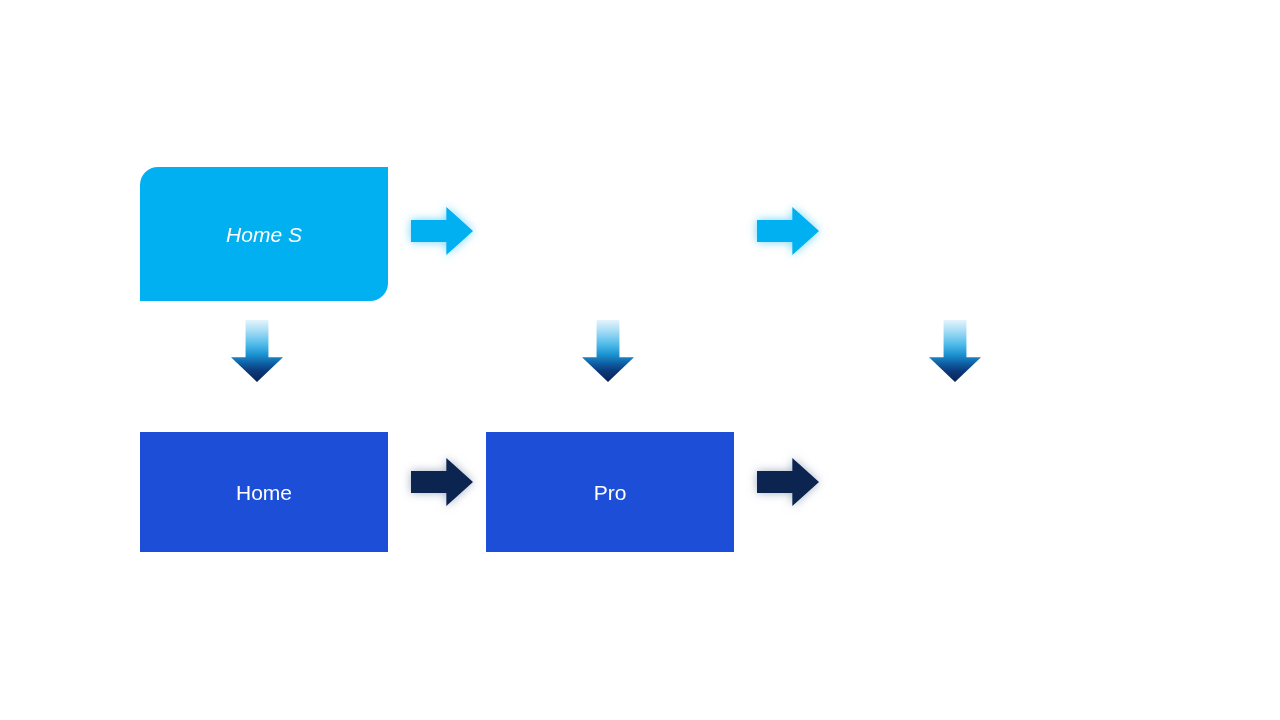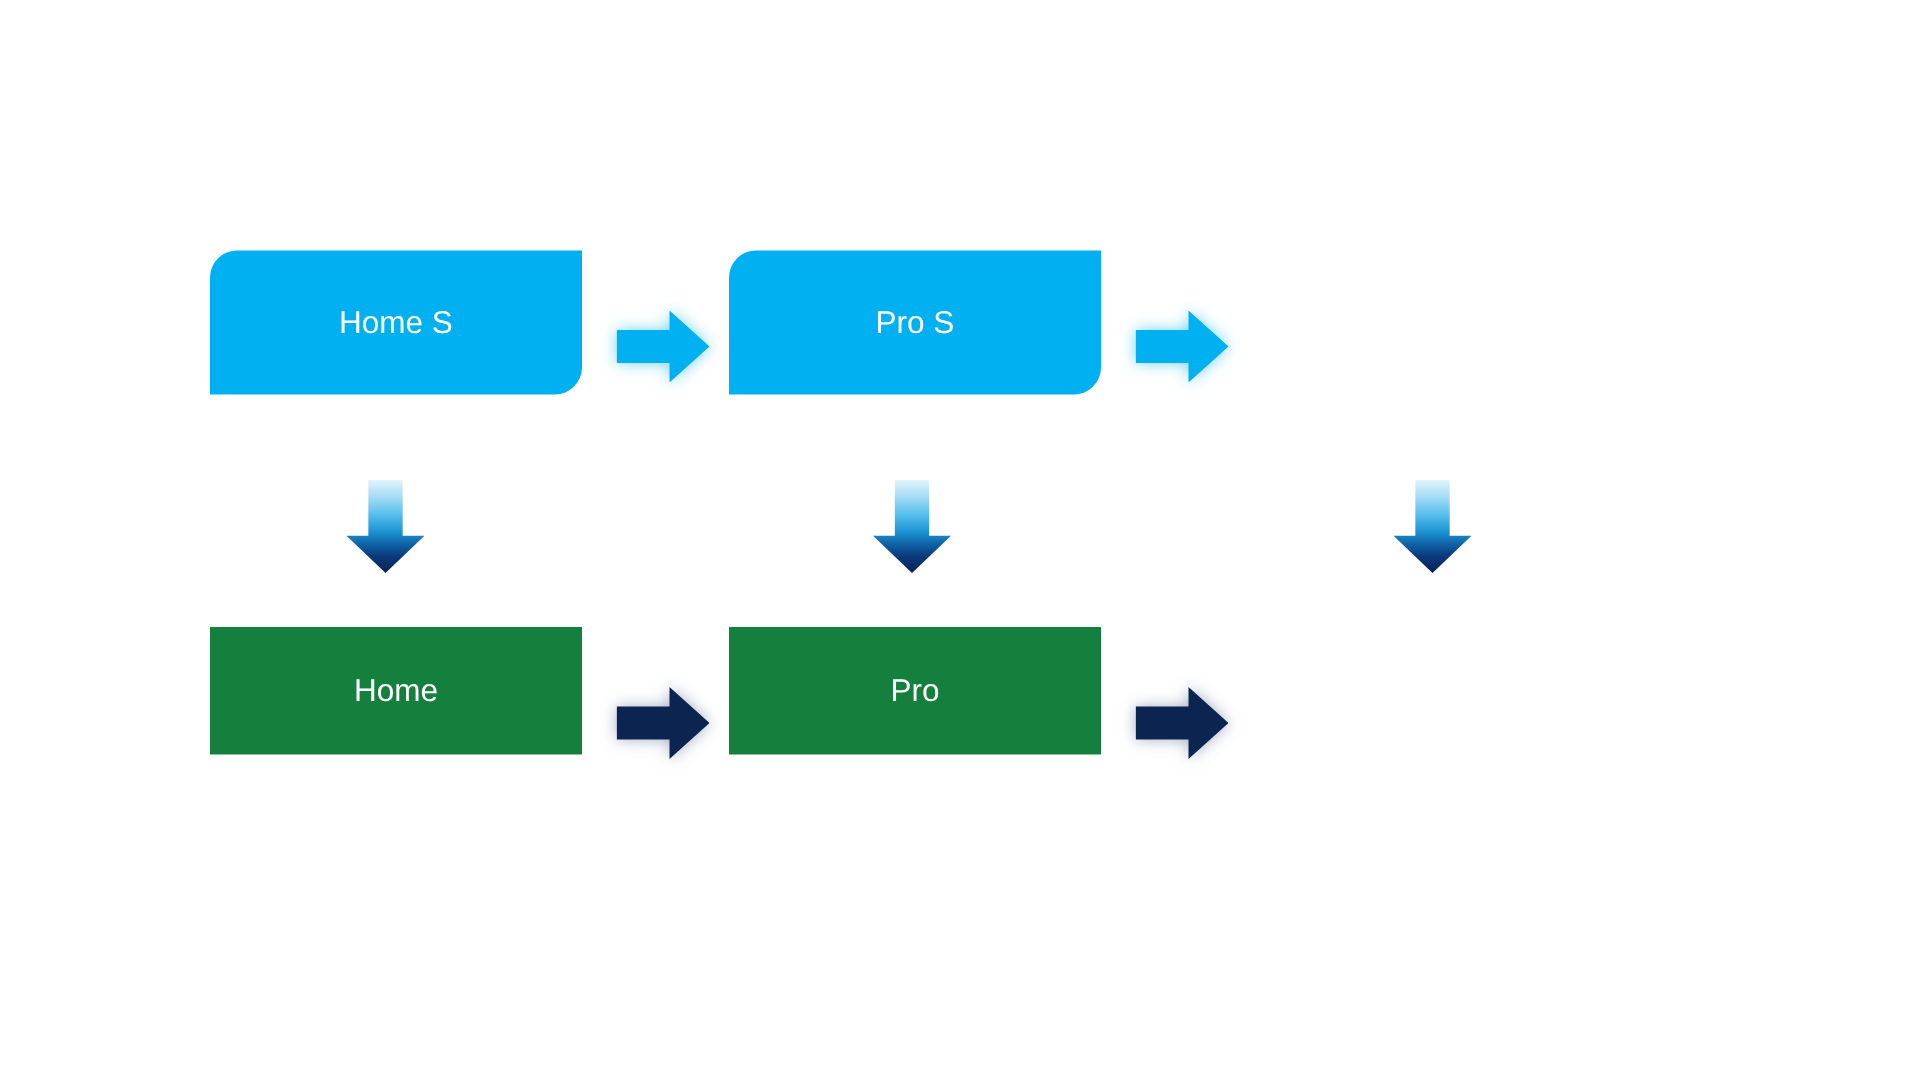--- a/index.html
+++ b/index.html
@@ -24,28 +24,29 @@
     display: flex;
     align-items: center;
     justify-content: center;
     color: #ffffff;
     font-size: 21px;
     line-height: 1;
     text-align: center;
   }
   .box.top-row {
     top: 167px;
-    height: 96px;
+    height: 134px;
     background: #00b0f0;
     border-radius: 18px 0 18px 0; 
+    font-style: italic;
   }
   .box.bottom-row {
-    top: 418px;
-    height: 85px;
-    background: #15803d;
+    top: 432px;
+    height: 120px;
+    background: #1d4ed8;
     border-radius: 0;
   }
   .col-0 { left: 140px; }
   .col-1 { left: 486px; }
   .col-2 { left: 831px; }
 
   
   .h-arrow {
     position: absolute;
     width: 62px;
@@ -86,23 +87,20 @@
   .v-col-2 { left: 929px; }
 </style>
 </head>
 <body>
 
 <div class="slide">
 
   <div class="box top-row col-0">
     <span>Home S</span>
   </div>
-  <div class="box top-row col-1">
-    <span>Pro S</span>
-  </div>
 
   <div class="h-arrow light row-top gap-0">
     <div class="shape"></div>
   </div>
   <div class="h-arrow light row-top gap-1">
     <div class="shape"></div>
   </div>
 
   <div class="v-arrow v-col-0"></div>
   <div class="v-arrow v-col-1"></div>

